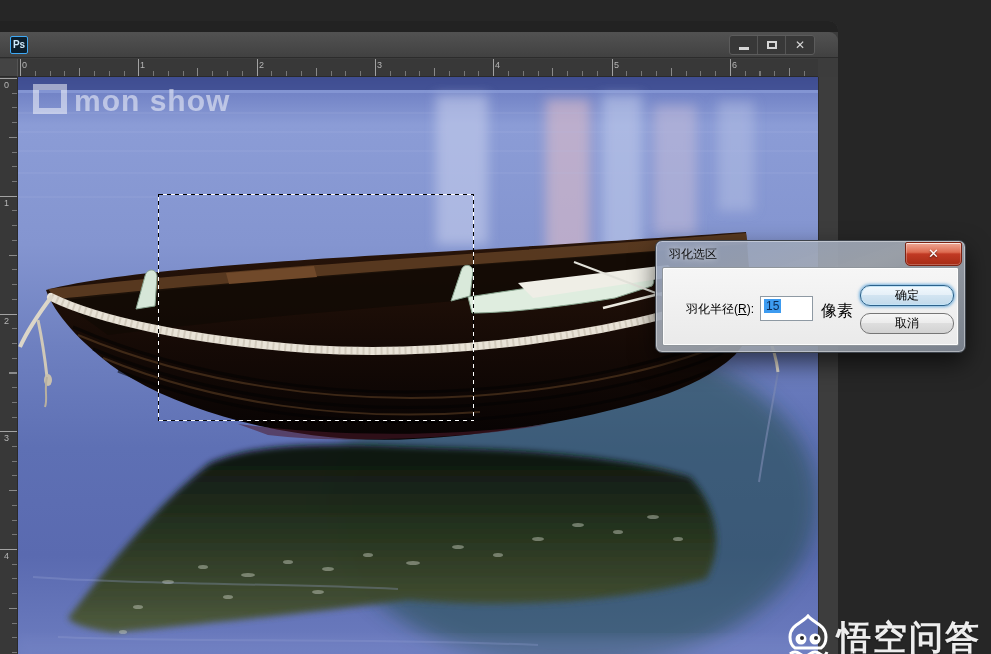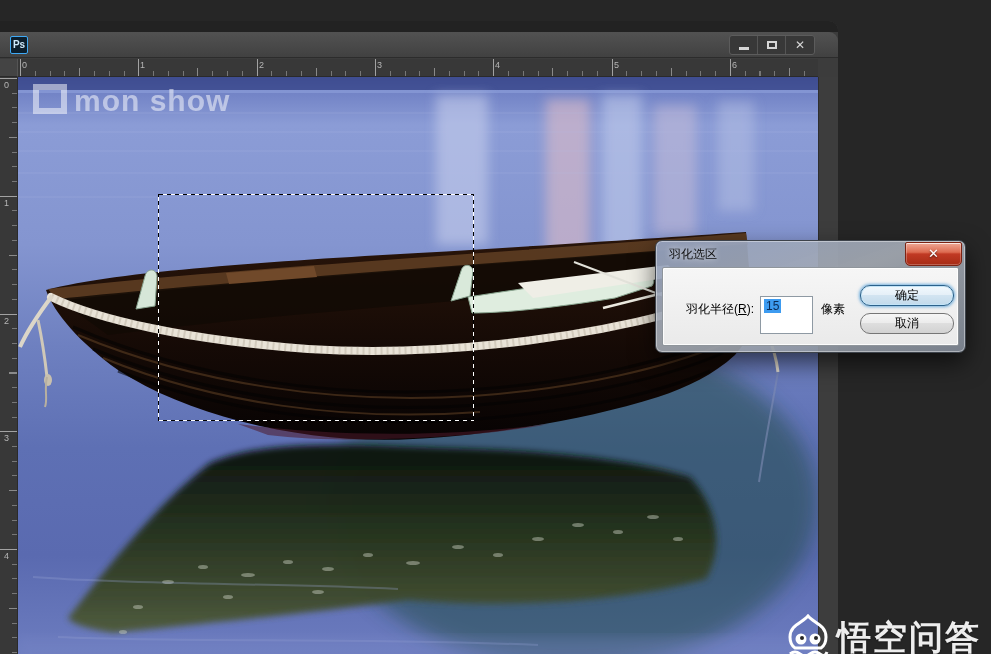--- a/index.html
+++ b/index.html
@@ -63,24 +63,24 @@
       background:linear-gradient(#efa896,#dd6b50 42%,#c13a24 50%,#a62c16);
       border:1px solid #7c2313;
       box-shadow:inset 0 1px 0 rgba(255,255,255,.65),inset 0 0 0 1px rgba(255,255,255,.25);
       color:#fff;font-size:13px;font-weight:bold;text-align:center;line-height:22px;
       text-shadow:0 1px 2px rgba(0,0,0,.6);}
   .dlg-body{position:absolute;left:6px;right:6px;top:26px;bottom:6px;border-radius:2px;
       background:linear-gradient(#f6f6f6,#eaeaea);
       border:1px solid #8f959b;box-shadow:inset 0 0 0 1px rgba(255,255,255,.85);}
   .fld-label{position:absolute;left:23px;top:33px;font-size:12px;color:#000;}
   .mnemonic{text-decoration:underline;}
-  .textbox{position:absolute;left:97px;top:28px;width:53px;height:38px;background:#fff;
+  .textbox{position:absolute;left:97px;top:28px;width:53px;height:25px;background:#fff;
       border:1px solid #8e99a3;font-size:12px;line-height:19px;padding-left:3px;color:#0b2b55;}
   .textbox .sel{background:#3d9bf0;color:#0b2b55;padding:0 2px;}
-  .unit{position:absolute;left:158px;top:33px;font-size:12px;color:#000;}
+  .unit{position:absolute;left:158px;top:33px;font-size:16px;color:#000;}
   .btn{position:absolute;left:197px;width:94px;height:21px;font-size:12px;color:#000;border-radius:10px;
       font-family:inherit;padding:0;}
   .btn-ok{top:17px;border:1px solid #2c628b;
       background:linear-gradient(#f2f9fd,#e6f0f8 45%,#d2e4f1 50%,#c2daeb);
       box-shadow:0 0 3px 1px rgba(64,150,214,.7),inset 0 0 0 1px #c3e4f7;}
   .btn-cancel{top:45px;border:1px solid #767676;
       background:linear-gradient(#f6f6f6,#ececec 45%,#dedede 50%,#d2d2d2);}
 
   
   .wukong{position:absolute;left:785px;top:592px;display:flex;align-items:center;gap:5px;z-index:10;text-align:right;}

